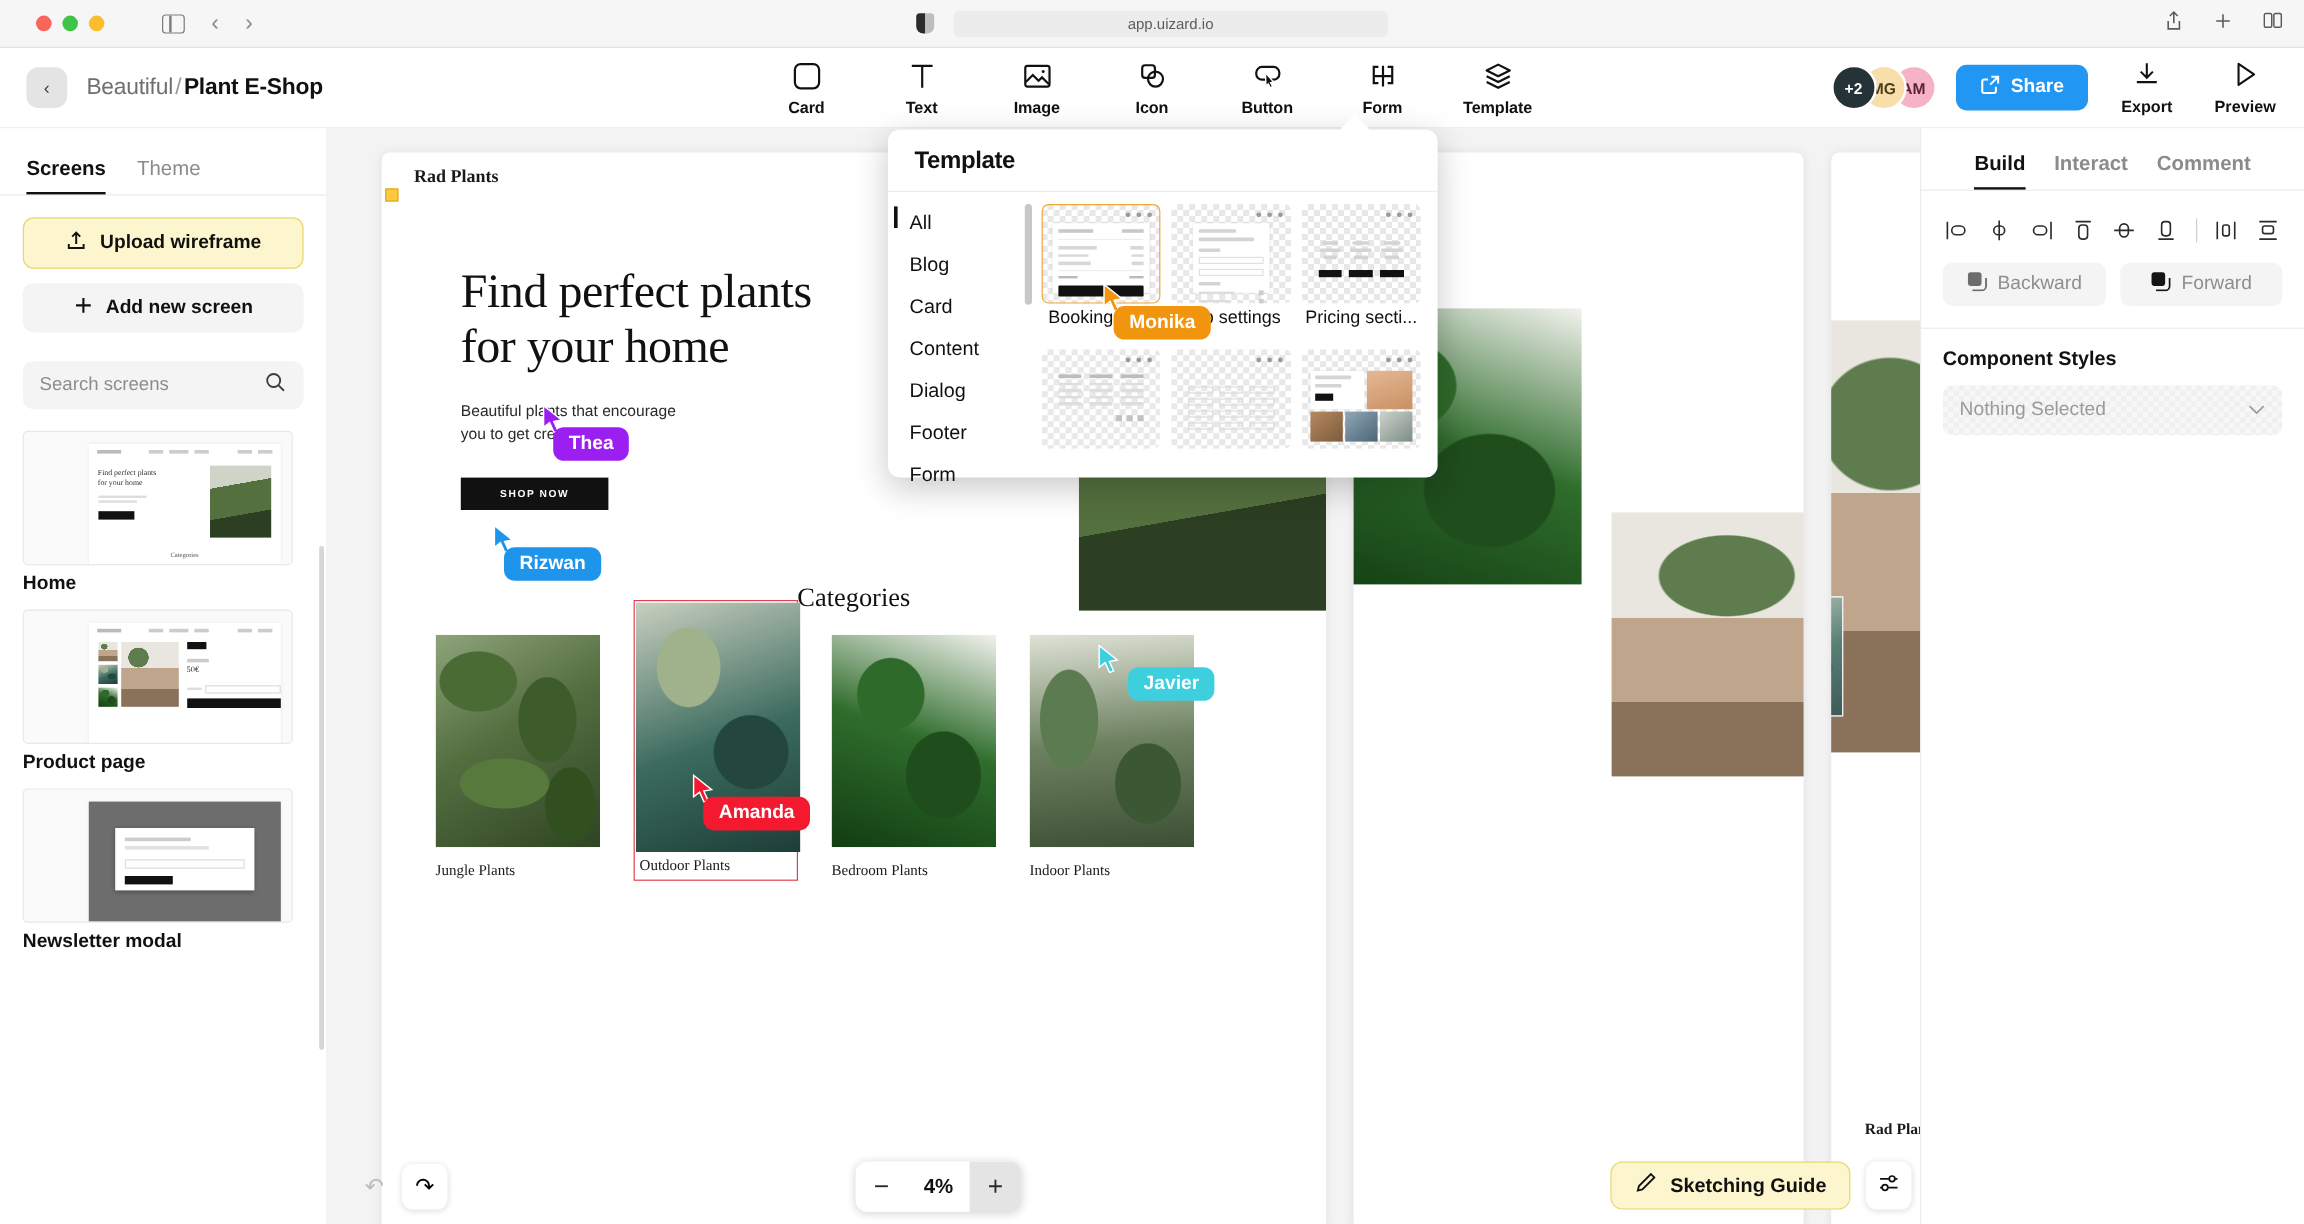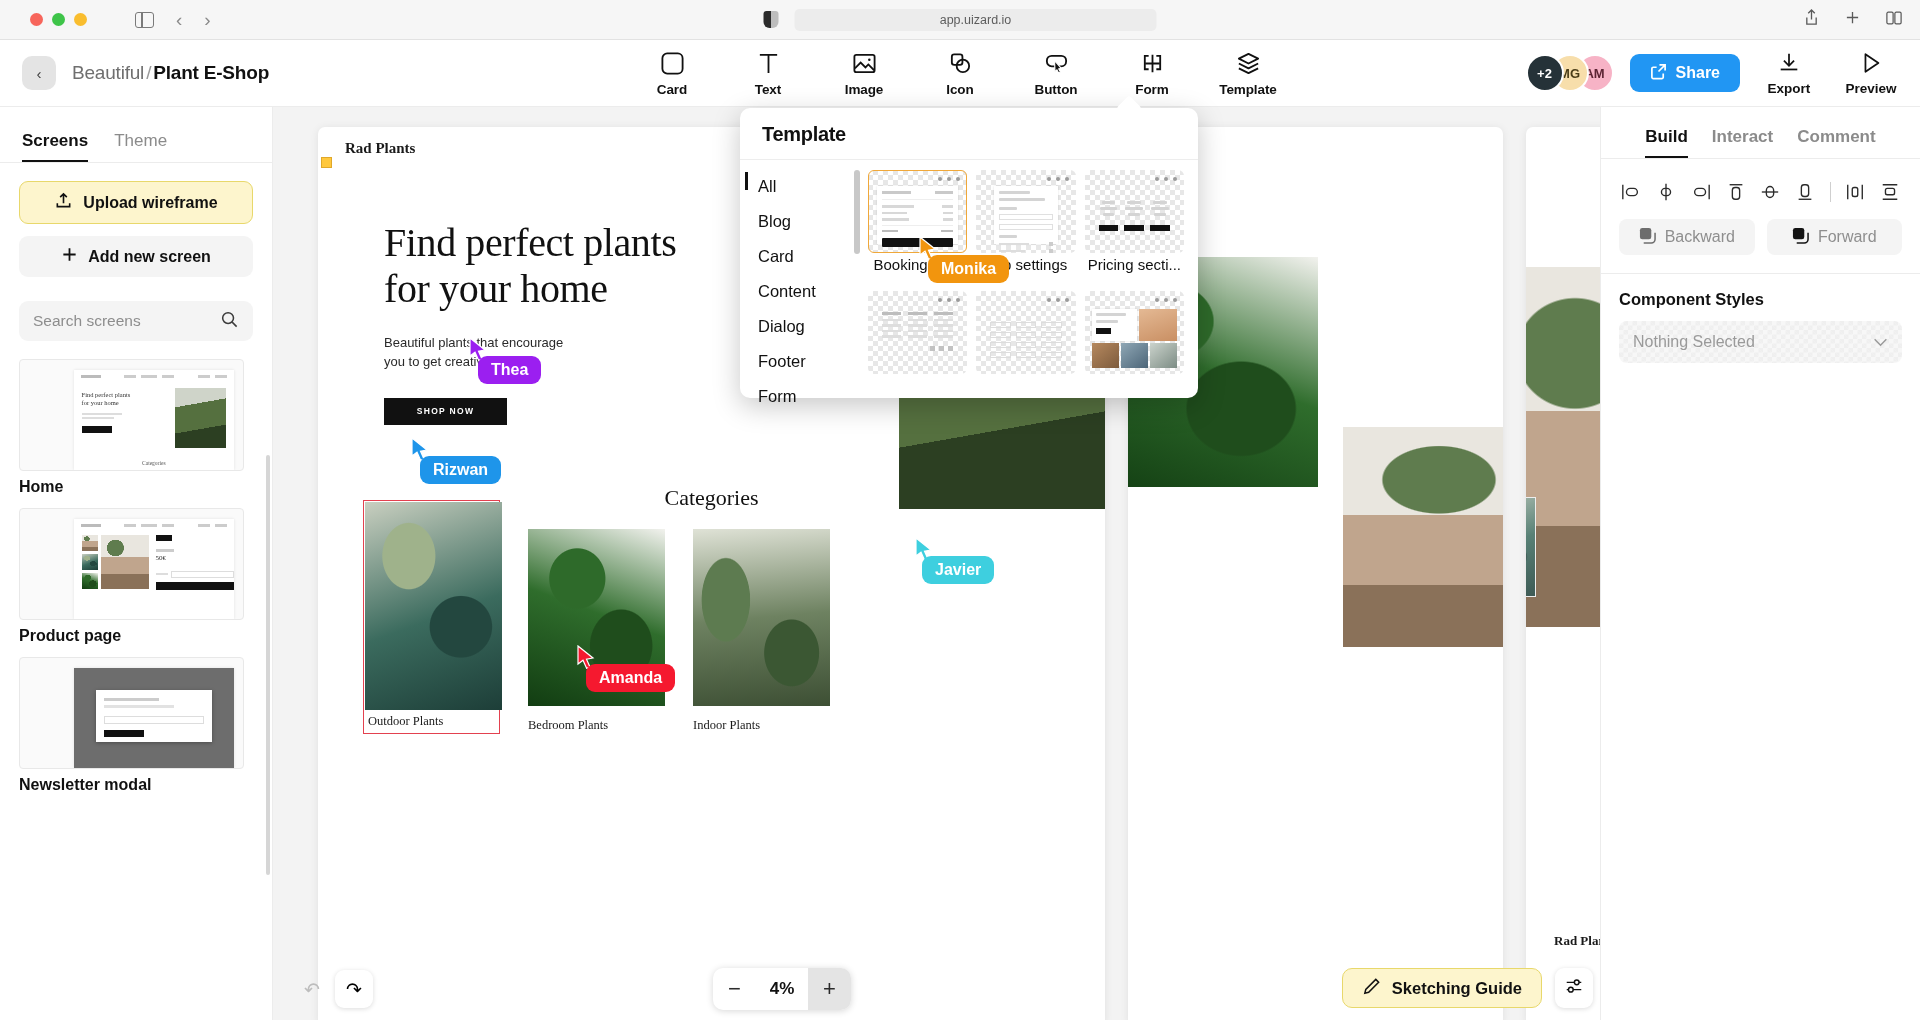--- a/index.html
+++ b/index.html
@@ -554,20 +554,26 @@
           <span>you to get creative.</span>
         </p>
         <div class="shop-btn">SHOP NOW</div>
       </div>
       <div class="hero-img">
           <div class="leaf l5"></div>
         </div>
 
       <div class="cat-title">Categories</div>
       <div class="cat-row">
+        <div class="cat">
+          <div class="ph">
+              <div class="leaf"></div>
+            </div>
+          <div class="cname">Jungle Plants</div>
+        </div>
         <div class="cat sel">
           <div class="ph">
               <div class="leaf l2"></div>
             </div>
           <div class="cname">Outdoor Plants</div>
         </div>
         <div class="cat">
           <div class="ph">
               <div class="leaf l3"></div>
             </div>
@@ -596,39 +602,39 @@
       <div style="position:absolute;left:-50px;top:140px;width:330px;height:360px;">
           <div class="leaf pot"></div>
         </div>
       <div style="position:absolute;left:-100px;top:370px;width:110px;height:100px;background:#fff;border:1px solid #eee;">
           <div class="leaf l2" style="opacity:.85"></div>
         </div>
       <div class="ab3-brand">Rad Plants</div>
 
     </div>
 
-    <div class="cursor" style="left:195px;top:230px;">
+    <div class="cursor" style="left:178px;top:230px;">
       <svg class="ptr" width="20" height="24" viewBox="0 0 20 24">
         <path d="M2 1l15 12-6.5 1.2L14 22l-3.3 1.4L7 15.2 2 19z" fill="#9b1ff0" stroke="#fff" stroke-width="1.2"></path>
       </svg>
       <div class="cur-lbl" style="background:#9b1ff0;margin-left:10px;margin-top:-6px;">Thea</div>
     </div>
 
     <div class="cursor" style="left:137px;top:330px;">
       <svg class="ptr" width="20" height="24" viewBox="0 0 20 24">
         <path d="M2 1l15 12-6.5 1.2L14 22l-3.3 1.4L7 15.2 2 19z" fill="#1e95ea" stroke="#fff" stroke-width="1.2"></path>
       </svg>
       <div class="cur-lbl" style="background:#1e95ea;margin-left:10px;margin-top:-6px;">Rizwan</div>
     </div>
 
     <div class="cursor" style="left:641px;top:430px;">
       <svg class="ptr" width="20" height="24" viewBox="0 0 20 24">
         <path d="M2 1l15 12-6.5 1.2L14 22l-3.3 1.4L7 15.2 2 19z" fill="#3ecfdf" stroke="#fff" stroke-width="1.2"></path>
       </svg>
-      <div class="cur-lbl" style="background:#3ecfdf;margin-left:8px;margin-top:-6px;">Javier</div>
+      <div class="cur-lbl" style="background:#3ecfdf;margin-left:26px;margin-top:-6px;">Javier</div>
     </div>
 
     <div class="cursor" style="left:303px;top:538px;">
       <svg class="ptr" width="20" height="24" viewBox="0 0 20 24">
         <path d="M2 1l15 12-6.5 1.2L14 22l-3.3 1.4L7 15.2 2 19z" fill="#f5192f" stroke="#fff" stroke-width="1.2"></path>
       </svg>
       <div class="cur-lbl" style="background:#f5192f;margin-left:10px;margin-top:-6px;">Amanda</div>
     </div>
 
     <div class="undo-redo" style="left:20px;">

